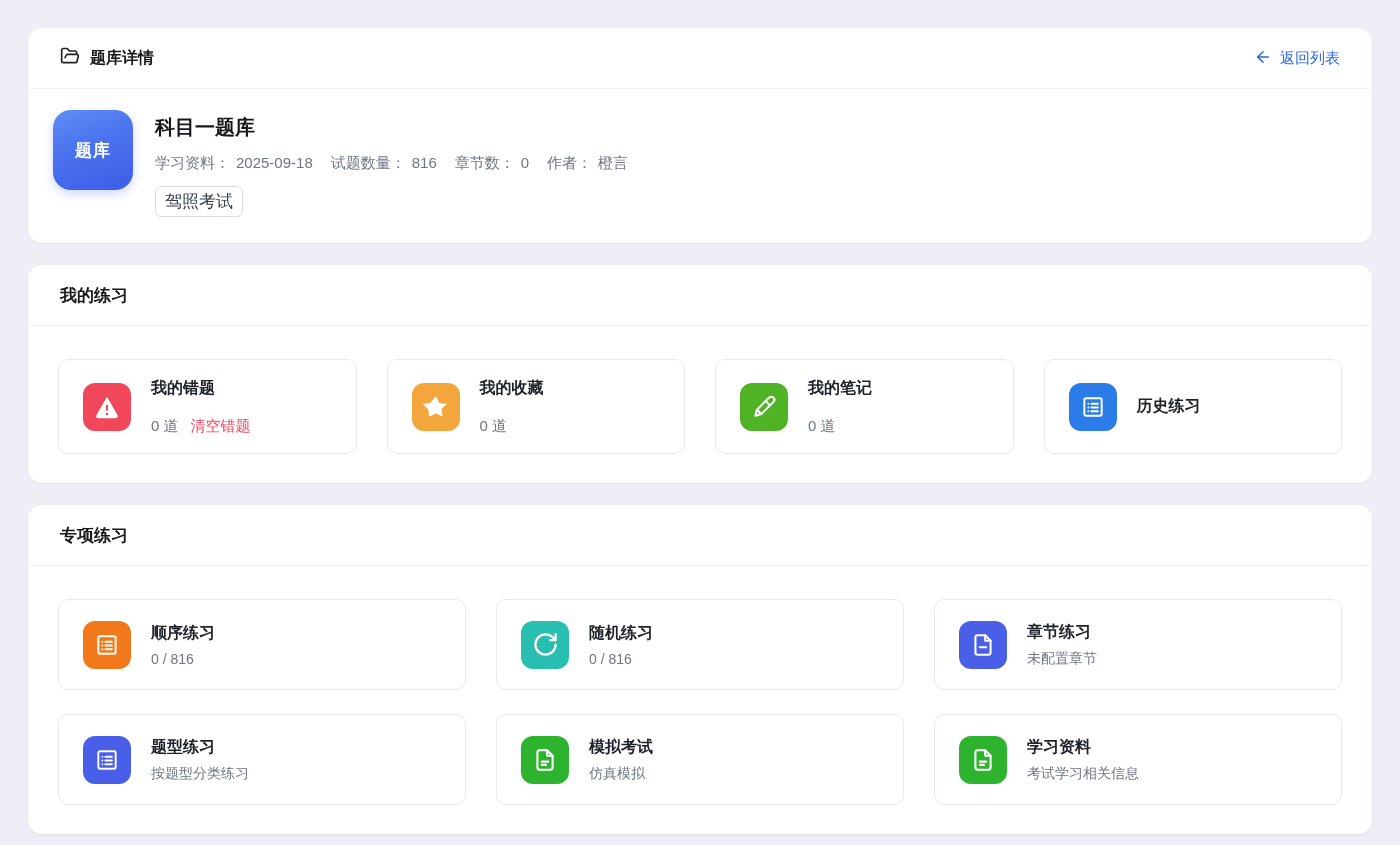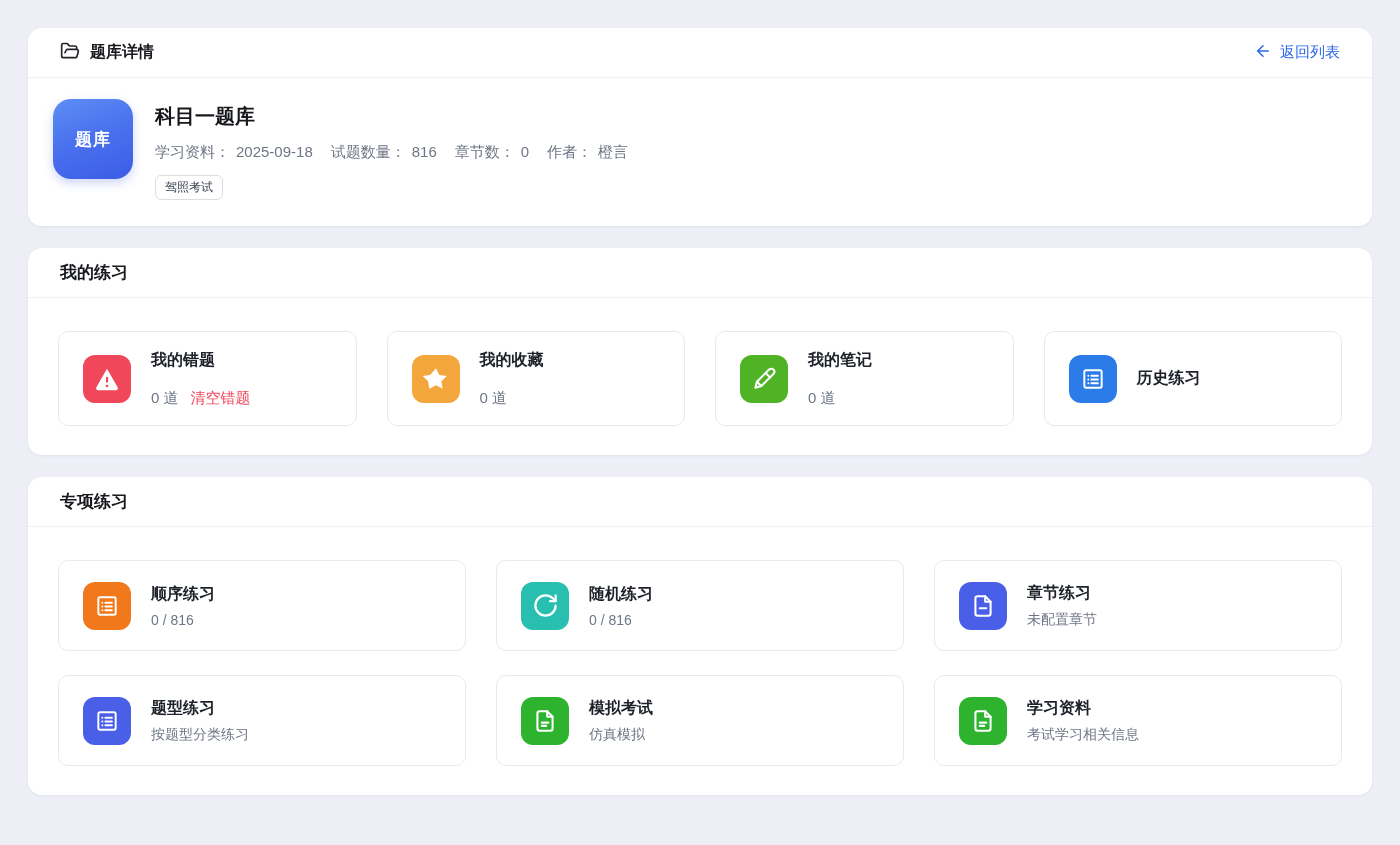--- a/index.html
+++ b/index.html
@@ -11,21 +11,21 @@
     padding:28px;
   }
   .panel {
     background:#fff;
     border-radius:14px;
     box-shadow:0 1px 3px rgba(20,30,60,0.05);
     margin-bottom:22px;
     overflow:hidden;
   }
   .panel-header {
-    height:50px;
+    height:61px;
     display:flex;
     align-items:center;
     justify-content:space-between;
     padding:4px 32px;
     border-bottom:1px solid #f0f1f4;
   }
   .panel-header-left { display:flex; align-items:center; gap:10px; }
   .panel-title { font-size:16px; font-weight:bold; color:#17191d; }
   .section-title { font-size:17px; font-weight:bold; color:#17191d; }
   .back-link {
@@ -42,21 +42,21 @@
     flex-shrink:0;
     box-shadow:0 4px 10px rgba(60,92,230,0.25);
   }
   .bank-info { padding-top:4px; }
   .bank-name { font-size:20px; font-weight:bold; color:#15171b; }
   .bank-meta { margin-top:13px; font-size:15px; color:#6e7686; display:flex; gap:18px; }
   .bank-meta .meta-item { display:flex; gap:6px; }
   .bank-tag {
     display:inline-block; margin-top:13px;
     border:1px solid #dcdde3; border-radius:6px;
-    padding:3px 9px; font-size:12px; color:#374151; background:#fff;
+    padding:3px 9px; font-size:17px; color:#374151; background:#fff;
   }
   
   .section-body { padding:33px 30px 29px 30px; }
   .grid-4 { display:grid; grid-template-columns:repeat(4,1fr); gap:30px; }
   .grid-3 { display:grid; grid-template-columns:repeat(3,1fr); gap:24px 30px; }
   .mini-card {
     border:1px solid #e8e9ef; border-radius:10px; background:#fff;
     display:flex; align-items:center; gap:20px;
     padding:0 24px; cursor:pointer;
   }

